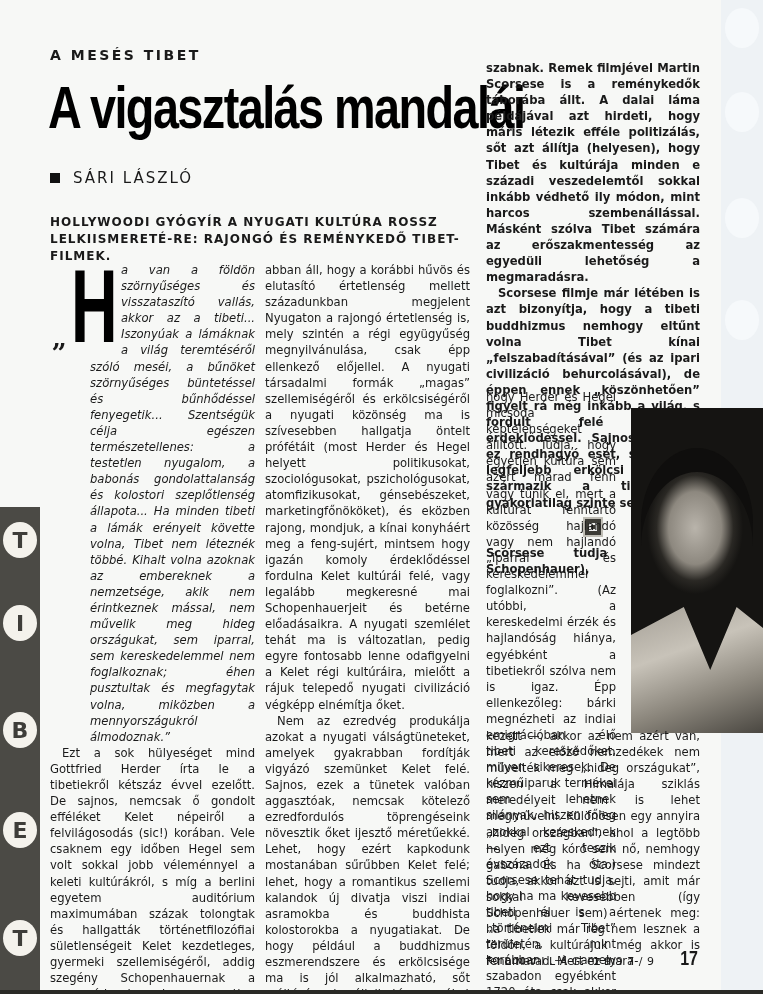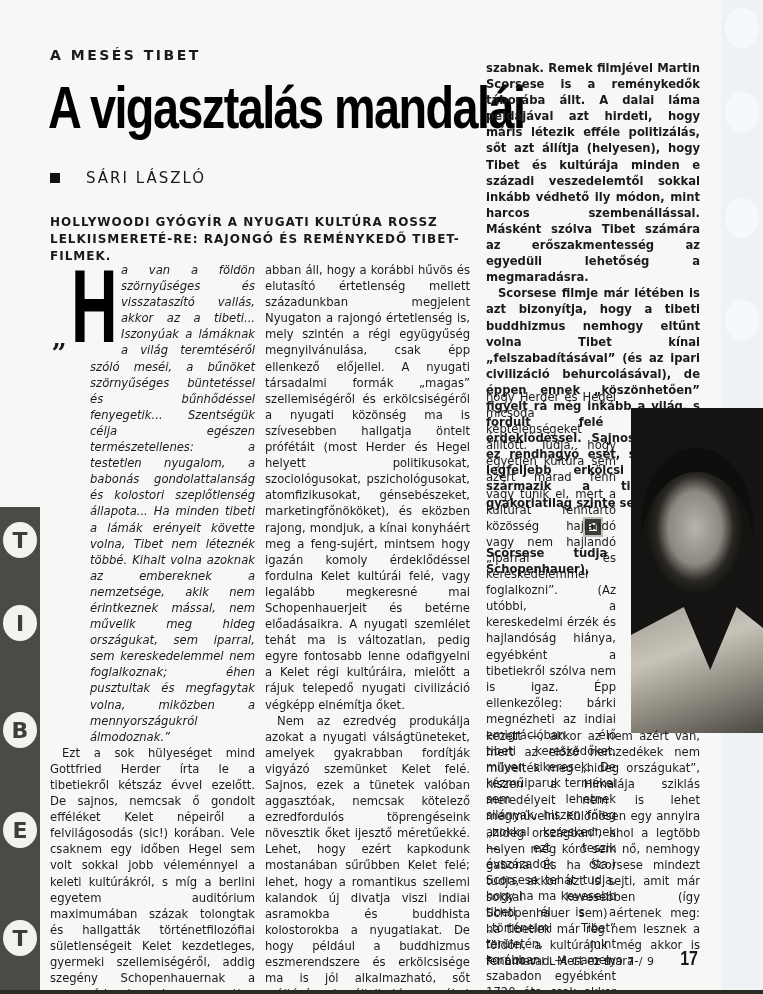--- a/index.html
+++ b/index.html
@@ -35,21 +35,21 @@
   }
   .headline {
     position: absolute; left: 48px; top: 78px;
     font: bold 60px "Liberation Sans", sans-serif; letter-spacing: -2px;
     transform: scaleX(0.78); transform-origin: left top;
     white-space: nowrap; line-height: 1; color: #000;
   }
   .byline {
     position: absolute; left: 50px; top: 169px;
     font: 15px "DejaVu Sans", sans-serif; letter-spacing: 2px;
-    display: flex; align-items: center; gap: 26px;
+    display: flex; align-items: center; gap: 13px;
   }
   .byline .square { width: 10px; height: 10px; background: #111; display: inline-block; }
   .lead {
     position: absolute; left: 50px; top: 214px; width: 410px;
     font: bold 12px "DejaVu Sans", sans-serif; letter-spacing: 1px; line-height: 17px;
   }
   .col {
     position: absolute; font-size: 11.6px; line-height: 16.1px;
     text-align: justify; hyphens: manual;
   }

